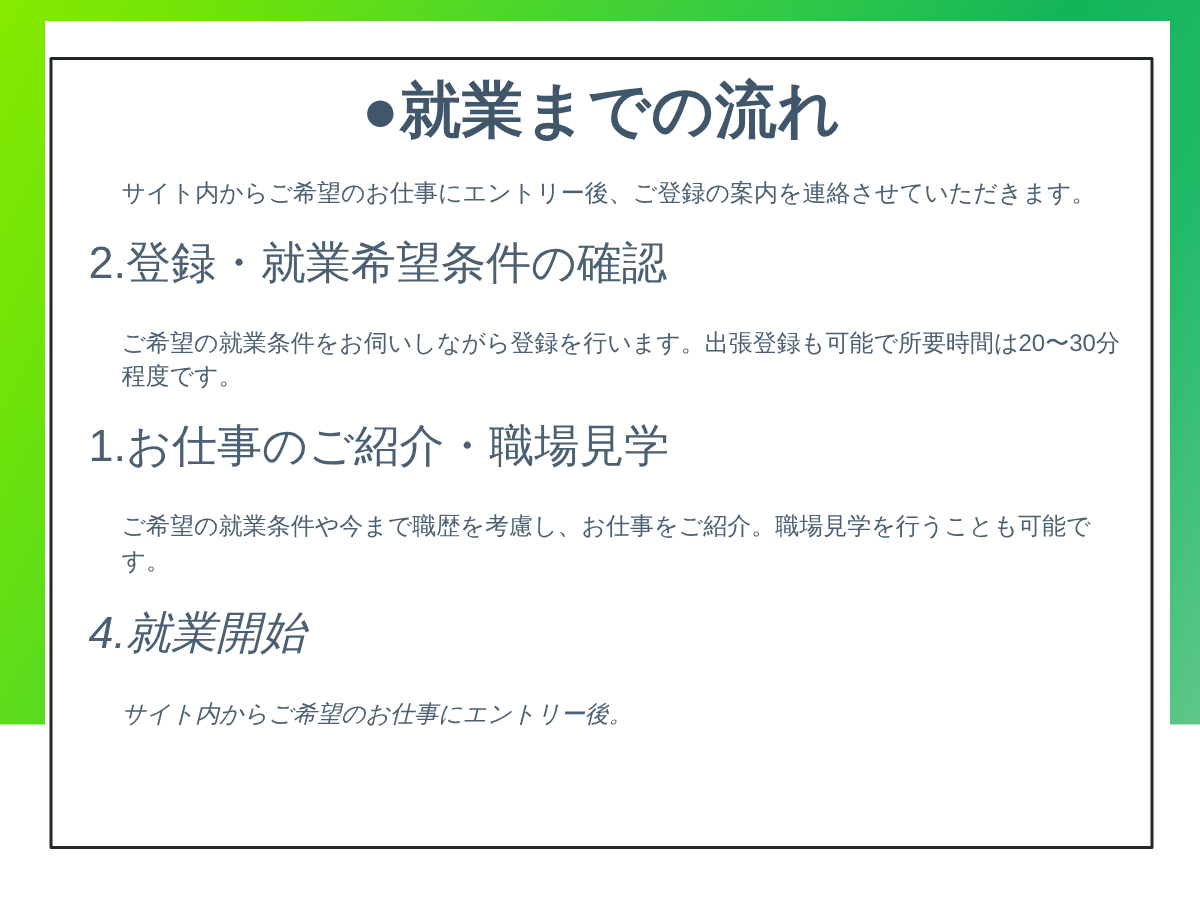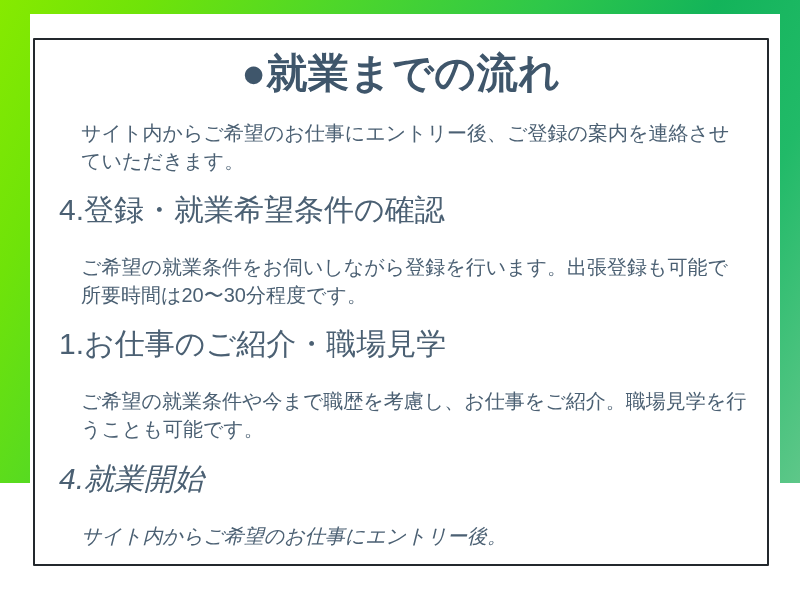--- a/index.html
+++ b/index.html
@@ -81,21 +81,21 @@
     color: #4b6073;
     font-size: 30px;
     font-weight: 400;
     line-height: 1.30;
     letter-spacing: 0px;
     white-space: nowrap;
     padding-left: 12px;
   }
   .step-body {
     color: #4b6073;
-    font-size: 20px;
+    font-size: 16px;
     font-weight: 400;
     line-height: 1.42;
     letter-spacing: 0px;
     padding-left: 34px;
     padding-right: 8px;
     white-space: pre-line;
     margin-top: 24px;
   }
 
   
@@ -115,21 +115,21 @@
 
   <div id="content">
 
     <div id="page-title">●就業までの流れ</div>
 
     <div class="step" id="step-1">
       <div class="step-body">サイト内からご希望のお仕事にエントリー後、ご登録の案内を連絡させていただきます。</div>
     </div>
 
     <div class="step" id="step-2">
-      <div class="step-heading">4.登録・就業希望条件の確認</div>
+      <div class="step-heading">2.登録・就業希望条件の確認</div>
       <div class="step-body">ご希望の就業条件をお伺いしながら登録を行います。出張登録も可能で所要時間は20〜30分程度です。</div>
     </div>
 
     <div class="step" id="step-3">
       <div class="step-heading">1.お仕事のご紹介・職場見学</div>
       <div class="step-body">ご希望の就業条件や今まで職歴を考慮し、お仕事をご紹介。職場見学を行うことも可能です。</div>
     </div>
 
     <div class="step" id="step-4">
       <div class="step-heading">4.就業開始</div>

